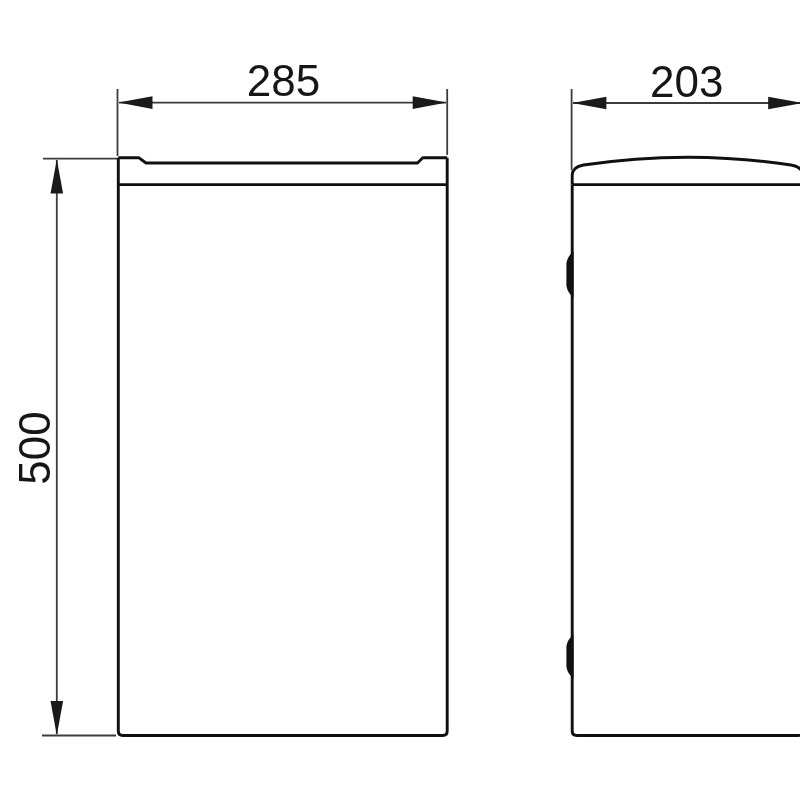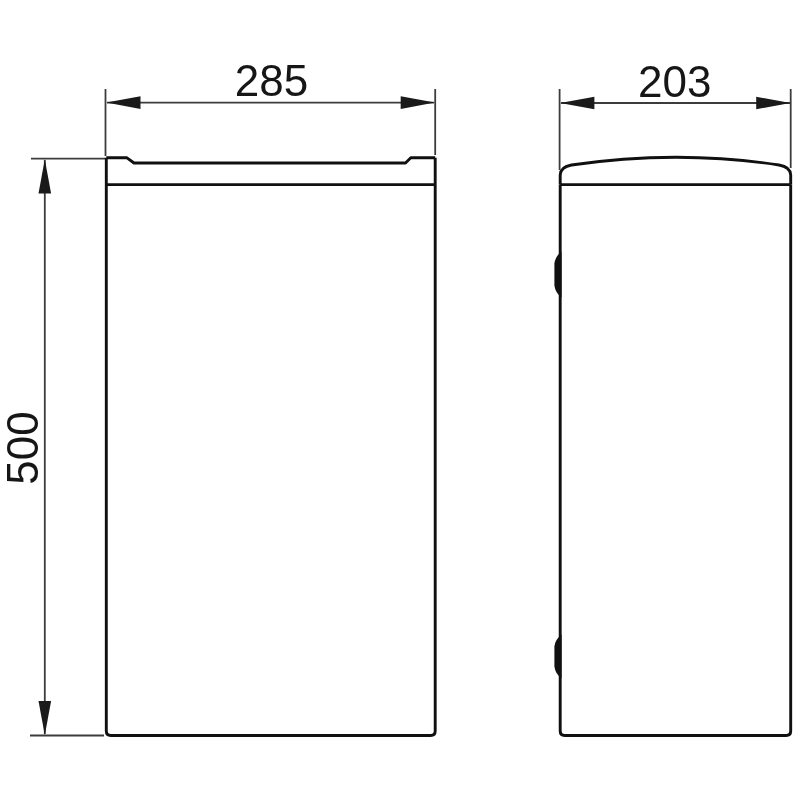--- a/index.html
+++ b/index.html
@@ -1,16 +1,16 @@
 <!DOCTYPE html>
 <html><head>
 <meta charset="utf-8">
 <style>
   html,body{margin:0;padding:0;background:#ffffff;}
-  #stage{width:668px;height:800px;position:relative;background:#ffffff;}
+  #stage{width:668px;height:800px;position:relative;background:#ffffff;padding-left:12px;}
   svg{display:block;}
   text{font-family:"Liberation Sans", sans-serif;}
 </style>
 </head>
 <body>
 <div id="stage">
 <svg width="800" height="800" viewBox="0 0 800 800">
   <rect x="0" y="0" width="800" height="800" fill="#ffffff"></rect>
 
   <g stroke="#3c3c3c" stroke-width="1.8" fill="none" stroke-linecap="butt">

